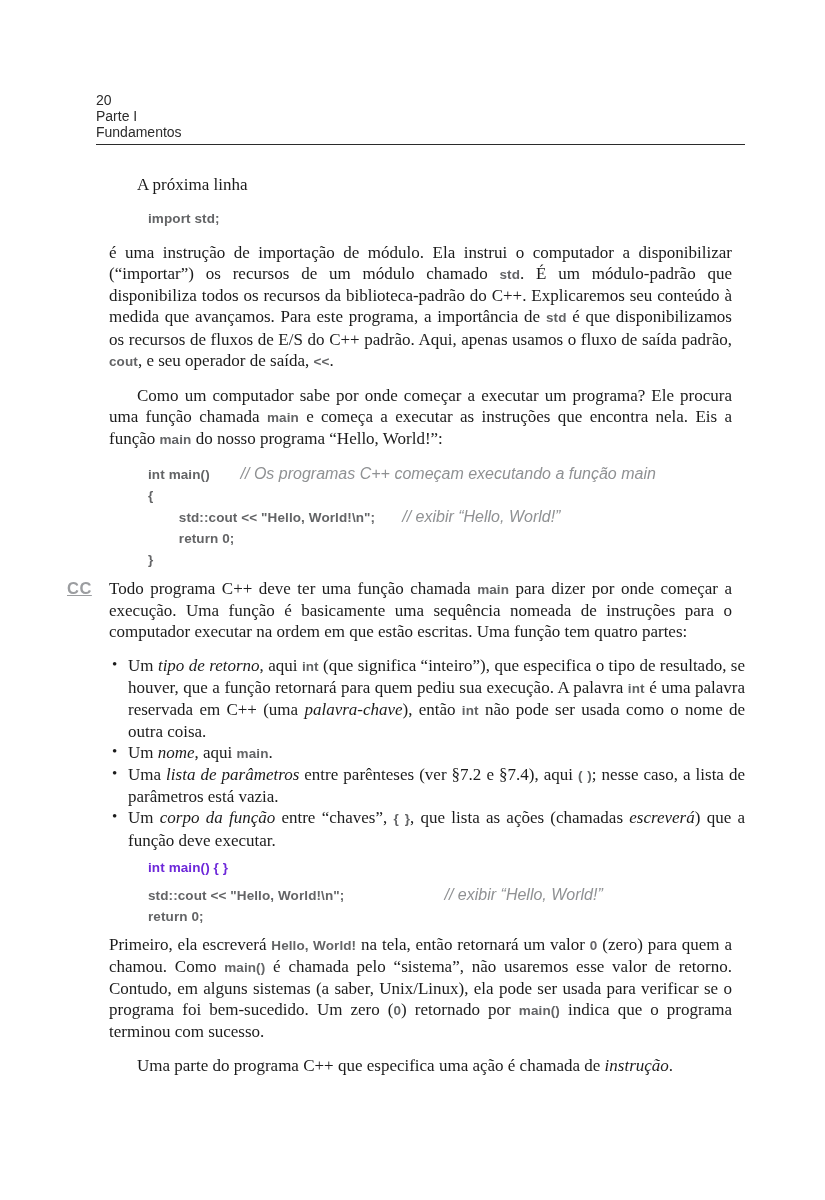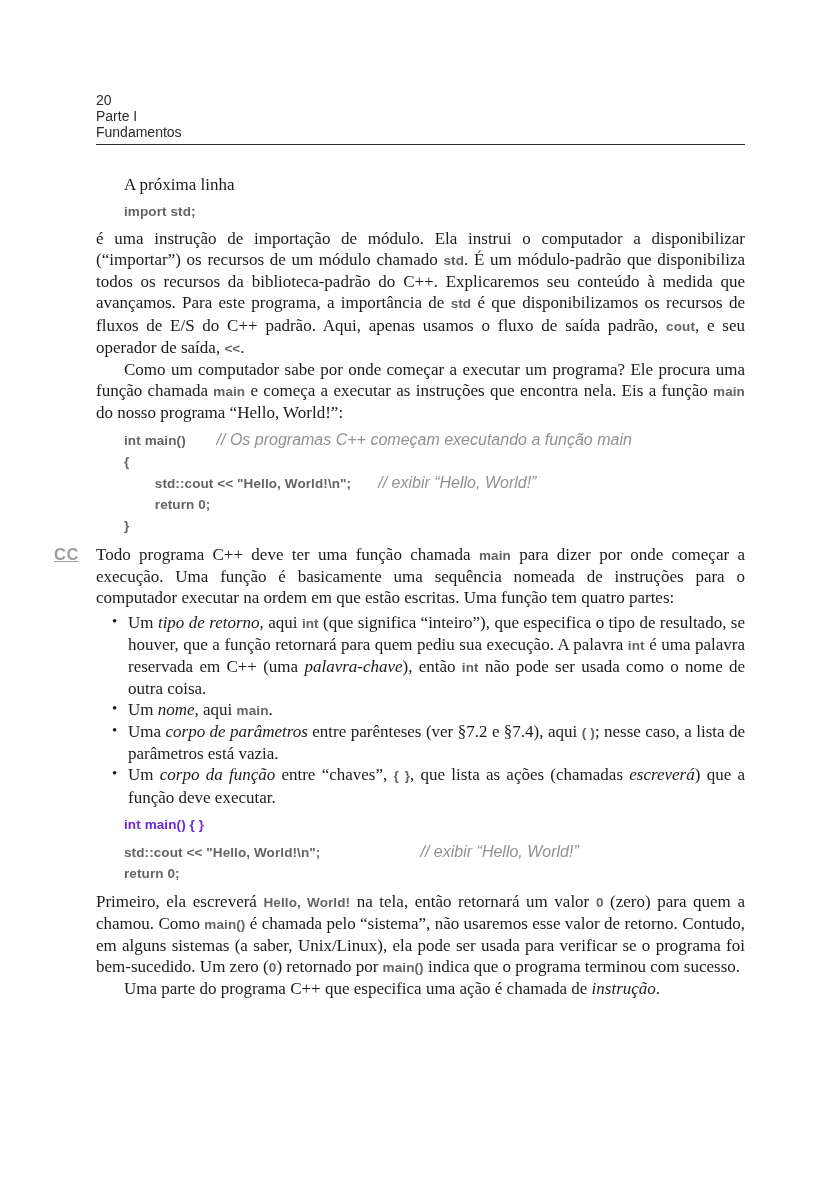--- a/index.html
+++ b/index.html
@@ -21,21 +21,21 @@
   }
   .hdr-num{margin-right:27px;}
   .hdr-part{margin-right:24px;}
   .header-rule{
     border:none;border-bottom:1.6px solid #2b2b2b;
     margin:4px 0 0 0;
   }
   
   .content{margin-top:29px;}
   .para{
-    margin:0;
+    margin:13px;
     font-size:17px;line-height:21.1px;
     text-align:justify;
     position:relative;
   }
   .para.indent{text-indent:28px;}
   .para.sp-above{margin-top:7px;}
   
   .seg-code{
     font-family:"Liberation Sans",sans-serif;
     font-weight:bold;font-size:13.5px;
@@ -47,21 +47,21 @@
   }
   .seg-i{font-style:italic;}
   
   .code-block{
     margin:6px 0 6px 0;
     padding-left:28px;
     font-family:"Liberation Sans",sans-serif;
     font-size:13.5px;line-height:21.1px;
     white-space:pre;
   }
-  .code-line{min-height:21.1px;}
+  .code-line{min-height:21.1px;margin-left:24px;}
   
   .bullet-list{margin:4px 0 5px 0;}
   .bullet-item{
     position:relative;
     padding-left:32px;
     font-size:17px;line-height:21.1px;
     text-align:justify;
   }
   .bullet-marker{
     position:absolute;left:16px;top:-1px;
@@ -91,21 +91,21 @@
   <div class="content" id="content">
       <p class="para indent"><span>A próxima linha</span></p>
       <pre class="code-block"><div class="code-line"><span class="seg-code" style="color: rgb(99, 100, 102);">import std;</span></div></pre>
       <p class="para"><span>é uma instrução de importação de módulo. Ela instrui o computador a disponibilizar (“importar”) os recursos de um módulo chamado </span><span class="seg-code" style="color: rgb(99, 100, 102);">std</span><span>. É um módulo-padrão que disponibiliza todos os recursos da biblioteca-padrão do C++. Explicaremos seu conteúdo à medida que avançamos. Para este programa, a importância de </span><span class="seg-code" style="color: rgb(99, 100, 102);">std</span><span> é que disponibilizamos os recursos de fluxos de E/S do C++ padrão. Aqui, apenas usamos o fluxo de saída padrão, </span><span class="seg-code" style="color: rgb(99, 100, 102);">cout</span><span>, e seu operador de saída, </span><span class="seg-code" style="color: rgb(99, 100, 102);">&lt;&lt;</span><span>.</span></p>
       <p class="para indent"><span>Como um computador sabe por onde começar a executar um programa? Ele procura uma função chamada </span><span class="seg-code" style="color: rgb(99, 100, 102);">main</span><span> e começa a executar as instruções que encontra nela. Eis a função </span><span class="seg-code" style="color: rgb(99, 100, 102);">main</span><span> do nosso programa “Hello, World!”:</span></p>
       <pre class="code-block"><div class="code-line"><span class="seg-code" style="color: rgb(99, 100, 102);">int main()</span><span class="seg-code" style="color: rgb(99, 100, 102);">        </span><span class="seg-comment" style="color: rgb(143, 145, 147);">// Os programas C++ começam executando a função main</span></div><div class="code-line"><span class="seg-code" style="color: rgb(99, 100, 102);">{</span></div><div class="code-line"><span class="seg-code" style="color: rgb(99, 100, 102);">        std::cout &lt;&lt; "Hello, World!\n";</span><span class="seg-code" style="color: rgb(99, 100, 102);">       </span><span class="seg-comment" style="color: rgb(143, 145, 147);">// exibir “Hello, World!”</span></div><div class="code-line"><span class="seg-code" style="color: rgb(99, 100, 102);">        return 0;</span></div><div class="code-line"><span class="seg-code" style="color: rgb(99, 100, 102);">}</span></div></pre>
       <p class="para sp-above"><span class="margin-note" style="color: rgb(155, 157, 160);">CC</span><span>Todo programa C++ deve ter uma função chamada </span><span class="seg-code" style="color: rgb(99, 100, 102);">main</span><span> para dizer por onde começar a execução. Uma função é basicamente uma sequência nomeada de instruções para o computador executar na ordem em que estão escritas. Uma função tem quatro partes:</span></p>
       <div class="bullet-list">
         <div class="bullet-item"><span class="bullet-marker">•</span><span class="bullet-text"><span>Um </span><span class="seg-i">tipo de retorno</span><span>, aqui </span><span class="seg-code" style="color: rgb(99, 100, 102);">int</span><span> (que significa “inteiro”), que especifica o tipo de resultado, se houver, que a função retornará para quem pediu sua execução. A palavra </span><span class="seg-code" style="color: rgb(99, 100, 102);">int</span><span> é uma palavra reservada em C++ (uma </span><span class="seg-i">palavra-chave</span><span>), então </span><span class="seg-code" style="color: rgb(99, 100, 102);">int</span><span> não pode ser usada como o nome de outra coisa.</span></span></div>
         <div class="bullet-item"><span class="bullet-marker">•</span><span class="bullet-text"><span>Um </span><span class="seg-i">nome</span><span>, aqui </span><span class="seg-code" style="color: rgb(99, 100, 102);">main</span><span>.</span></span></div>
-        <div class="bullet-item"><span class="bullet-marker">•</span><span class="bullet-text"><span>Uma </span><span class="seg-i">corpo de parâmetros</span><span> entre parênteses (ver §7.2 e §7.4), aqui </span><span class="seg-code" style="color: rgb(99, 100, 102);">( )</span><span>; nesse caso, a lista de parâmetros está vazia.</span></span></div>
+        <div class="bullet-item"><span class="bullet-marker">•</span><span class="bullet-text"><span>Uma </span><span class="seg-i">lista de parâmetros</span><span> entre parênteses (ver §7.2 e §7.4), aqui </span><span class="seg-code" style="color: rgb(99, 100, 102);">( )</span><span>; nesse caso, a lista de parâmetros está vazia.</span></span></div>
         <div class="bullet-item"><span class="bullet-marker">•</span><span class="bullet-text"><span>Um </span><span class="seg-i">corpo da função</span><span> entre “chaves”, </span><span class="seg-code" style="color: rgb(99, 100, 102);">{ }</span><span>, que lista as ações (chamadas </span><span class="seg-i">escreverá</span><span>) que a função deve executar.</span></span></div>
       </div>
       <pre class="code-block"><div class="code-line"><span class="seg-code" style="color: #6d28d9;">int main() { }</span></div></pre>
       <pre class="code-block"><div class="code-line"><span class="seg-code" style="color: rgb(99, 100, 102);">std::cout &lt;&lt; "Hello, World!\n";</span><span class="seg-code" style="color: rgb(99, 100, 102);">                          </span><span class="seg-comment" style="color: rgb(143, 145, 147);">// exibir “Hello, World!”</span></div><div class="code-line"><span class="seg-code" style="color: rgb(99, 100, 102);">return 0;</span></div></pre>
       <p class="para sp-above"><span>Primeiro, ela escreverá </span><span class="seg-code" style="color: rgb(99, 100, 102);">Hello, World!</span><span> na tela, então retornará um valor </span><span class="seg-code" style="color: rgb(99, 100, 102);">0</span><span> (zero) para quem a chamou. Como </span><span class="seg-code" style="color: rgb(99, 100, 102);">main()</span><span> é chamada pelo “sistema”, não usaremos esse valor de retorno. Contudo, em alguns sistemas (a saber, Unix/Linux), ela pode ser usada para verificar se o programa foi bem-sucedido. Um zero (</span><span class="seg-code" style="color: rgb(99, 100, 102);">0</span><span>) retornado por </span><span class="seg-code" style="color: rgb(99, 100, 102);">main()</span><span> indica que o programa terminou com sucesso.</span></p>
       <p class="para indent"><span>Uma parte do programa C++ que especifica uma ação é chamada de </span><span class="seg-i">instrução</span><span>.</span></p>
     </div>
 </div>
 
 </body></html>

